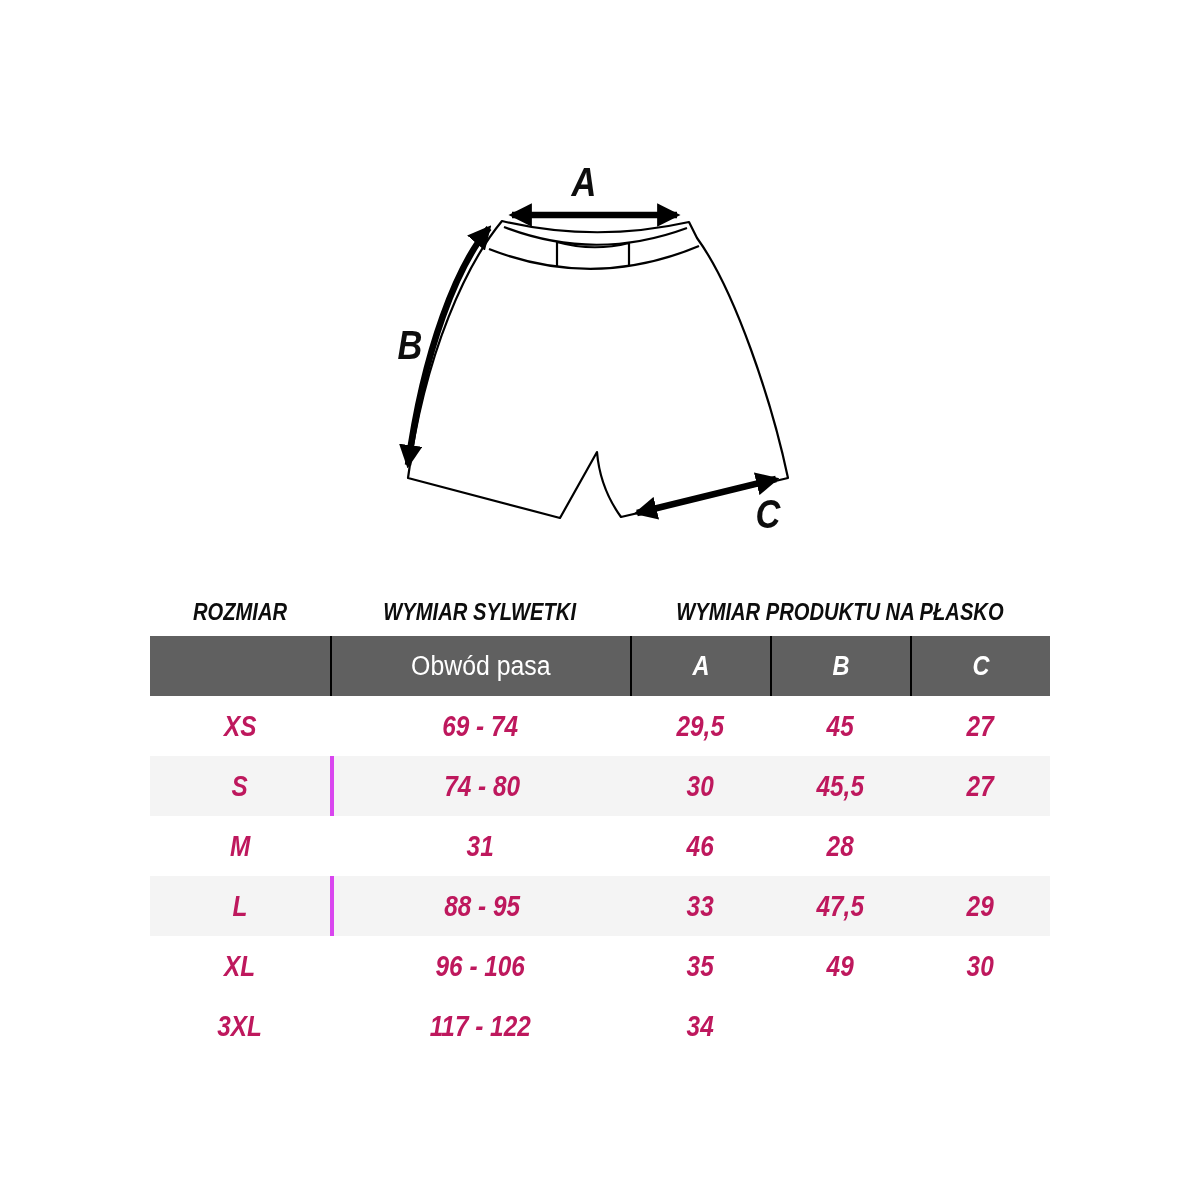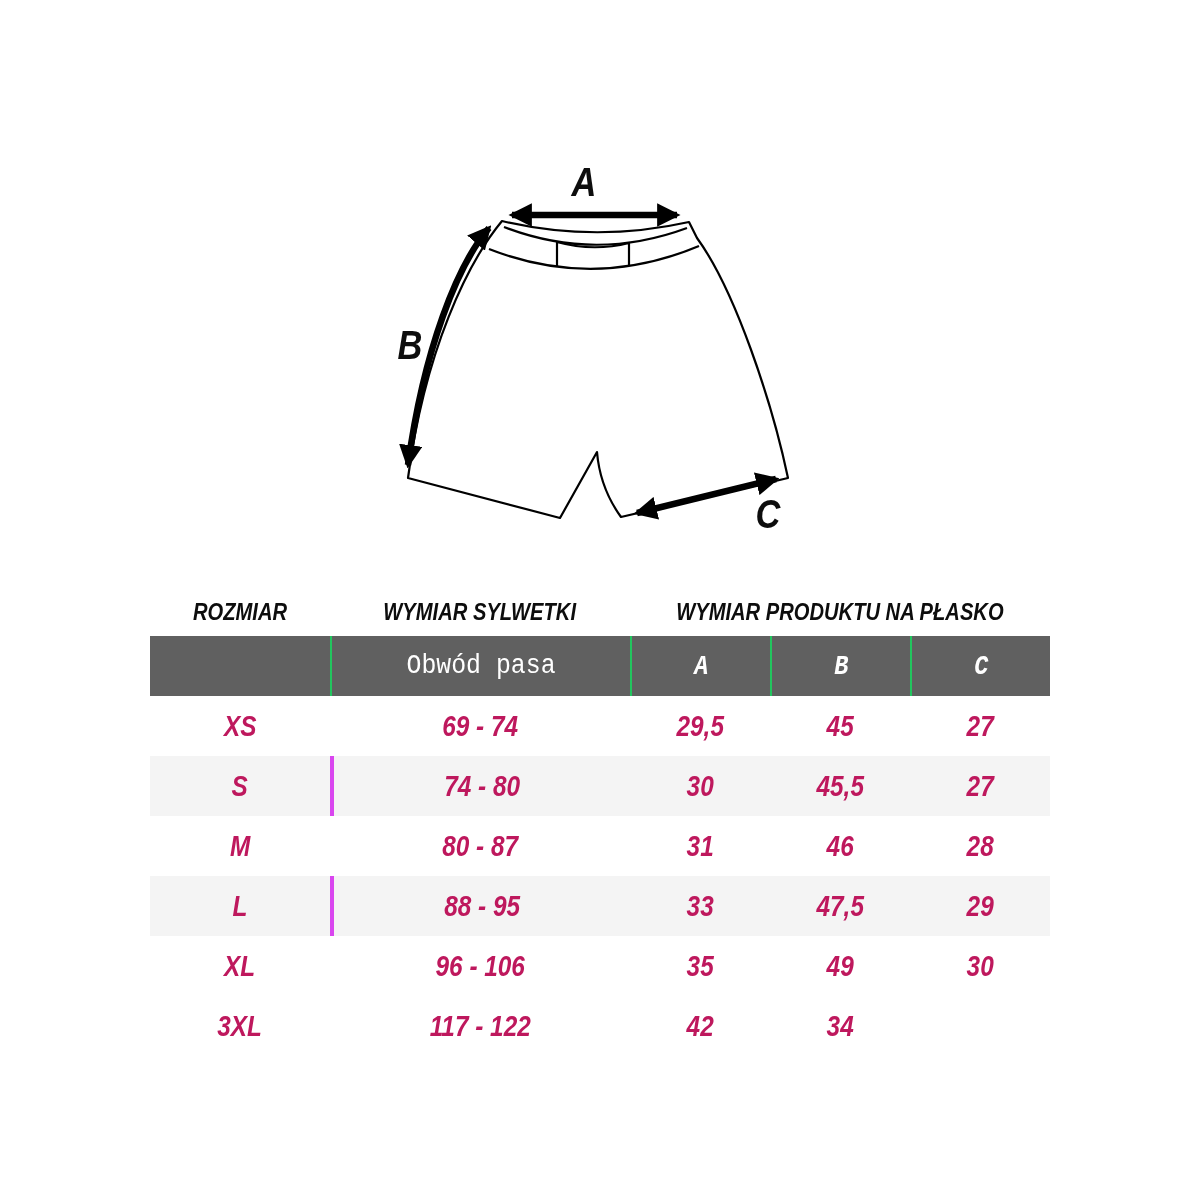--- a/index.html
+++ b/index.html
@@ -43,21 +43,21 @@
     display:flex;align-items:center;justify-content:center;
     font-style:italic;font-weight:700;
     font-size:29px;
   }
   .group-row .cell{font-size:24px;color:#0d0d0d;}
   .group-row .span3{grid-column:3 / 6;}
   .header-row .cell{
     background:#606060;color:#ffffff;
     font-size:28px;
   }
-  .header-row .cell + .cell{border-left:2px solid #22c55e;font-family:Liberation Mono, monospace;}
+  .header-row .cell + .cell{border-left:2px solid #000000;}
   .header-row .waist-head{
     font-style:normal;font-weight:400;font-size:27px;
   }
   .header-row .waist-head .cond{transform:scaleX(0.92);}
   .data-row .cell{color:#be185d;}
   .data-row.alt .cell{background:#f4f4f4;}
   .data-row.alt .cell:nth-child(2){border-left:4px solid #d946ef;}
 </style>
 </head>
 <body>
@@ -158,23 +158,20 @@
       <div class="cell">
           <span class="cond">27</span>
         </div>
     </div>
 
     <div class="trow data-row">
       <div class="cell">
           <span class="cond">M</span>
         </div>
       <div class="cell">
-          <span class="cond">80 - 87</span>
-        </div>
-      <div class="cell">
           <span class="cond">31</span>
         </div>
       <div class="cell">
           <span class="cond">46</span>
         </div>
       <div class="cell">
           <span class="cond">28</span>
         </div>
     </div>
 
@@ -214,23 +211,20 @@
         </div>
     </div>
 
 
     <div class="trow data-row">
       <div class="cell">
           <span class="cond">3XL</span>
         </div>
       <div class="cell">
           <span class="cond">117 - 122</span>
-        </div>
-      <div class="cell">
-          <span class="cond">42</span>
         </div>
       <div class="cell">
           <span class="cond">34</span>
         </div>
     </div>
 
   </div>
 </div>
 
 </body></html>

